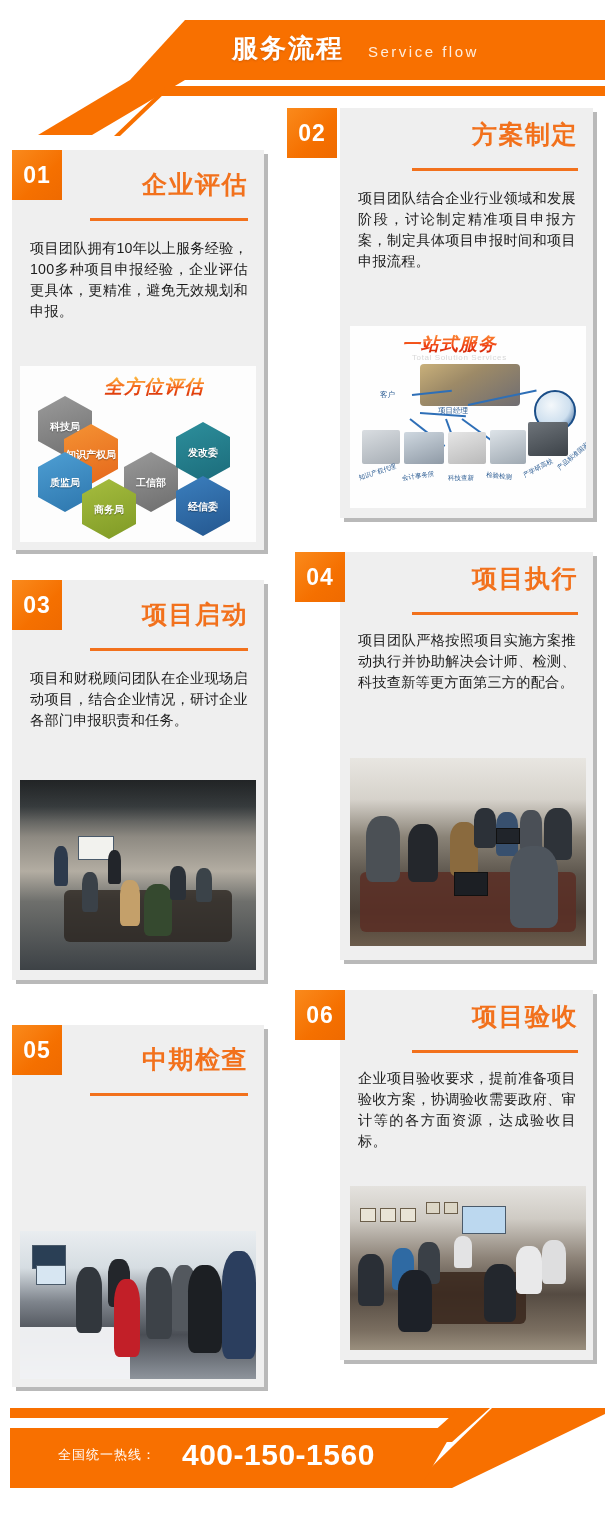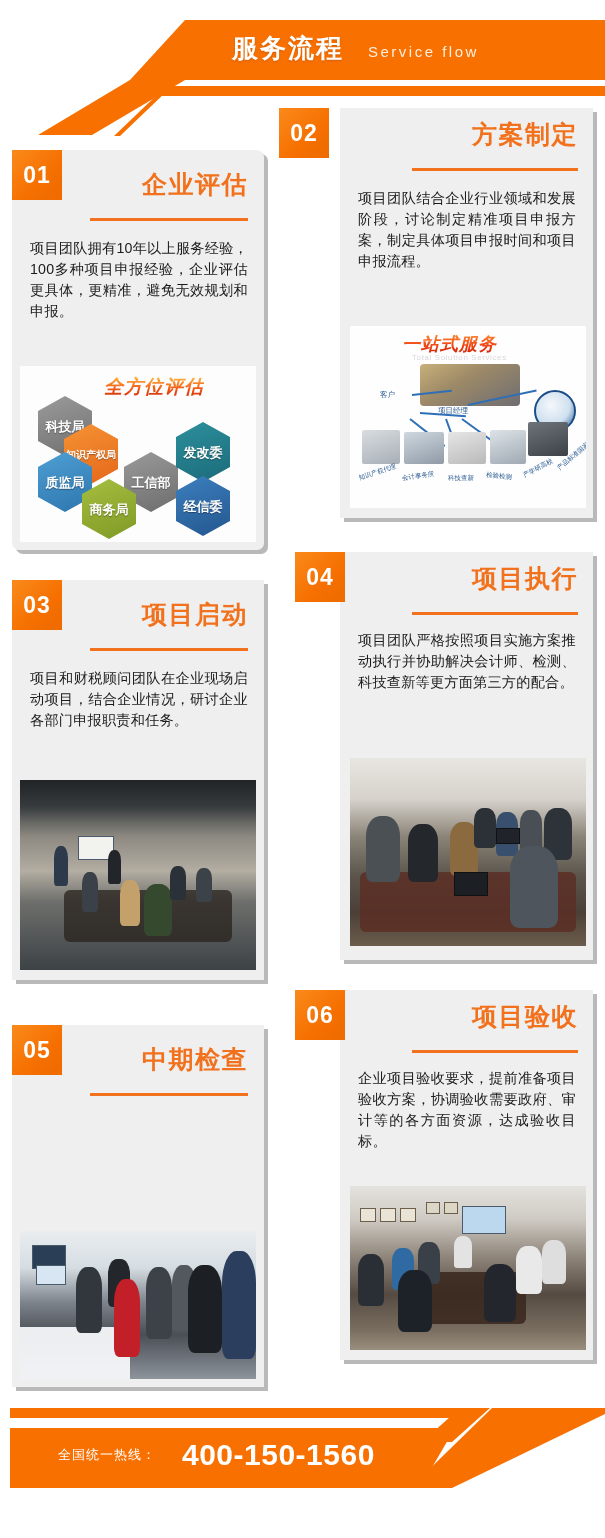--- a/index.html
+++ b/index.html
@@ -95,29 +95,29 @@
   }
   .card-body {
     color: #1b1b1b;
     font-size: 14.2px;
     line-height: 21px;
     letter-spacing: .2px;
     text-align: justify;
   }
 
   
-  #card1 { left: 12px; top: 150px; width: 252px; height: 400px; border-radius: 7px; }
+  #card1 { left: 12px; top: 150px; width: 252px; height: 400px; }
   #badge1 { left: 12px; top: 150px; }
   #card1 .card-title { position: absolute; left: 78px; top: 18px; width: 158px; }
   #card1 .card-body { position: absolute; left: 18px; top: 88px; width: 218px; }
   #card1 .pic { position: absolute; left: 8px; top: 216px; width: 236px; height: 176px; }
 
   
   #card2 { left: 340px; top: 108px; width: 253px; height: 410px; }
-  #badge2 { left: 279px; top: 108px; }
+  #badge2 { left: 287px; top: 108px; }
   #card2 .card-title { position: absolute; left: 72px; top: 10px; width: 166px; }
   #card2 .card-body { position: absolute; left: 18px; top: 80px; width: 218px; }
   #card2 .pic { position: absolute; left: 10px; top: 218px; width: 236px; height: 182px; }
 
   
   #card3 { left: 12px; top: 580px; width: 252px; height: 400px; }
   #badge3 { left: 12px; top: 580px; }
   #card3 .card-title { position: absolute; left: 78px; top: 18px; width: 158px; }
   #card3 .card-body { position: absolute; left: 18px; top: 88px; width: 218px; }
   #card3 .pic { position: absolute; left: 8px; top: 200px; width: 236px; height: 190px; }
@@ -146,21 +146,21 @@
   
   .pic { overflow: hidden; background: #ffffff; }
 
   
   .hex-canvas { position: relative; width: 100%; height: 100%; background: #fdfdfd; }
   .hex {
     position: absolute;
     width: 54px; height: 60px;
     clip-path: polygon(50% 0%, 100% 25%, 100% 75%, 50% 100%, 0% 75%, 0% 25%);
     display: flex; align-items: center; justify-content: center;
-    color: #fff; font-size: 13px; font-weight: bold; line-height: 13px;
+    color: #fff; font-size: 10px; font-weight: bold; line-height: 13px;
     text-align: center;
     text-shadow: 0 1px 1px rgba(0,0,0,.35);
   }
   .hex-title {
     position: absolute; left: 84px; top: 8px;
     font-size: 19px; font-weight: bold;
     font-style: italic;
     background: linear-gradient(180deg, #ffd24d 0%, #f35b16 55%, #c91d00 100%);
     -webkit-background-clip: text; background-clip: text;
     color: transparent;

